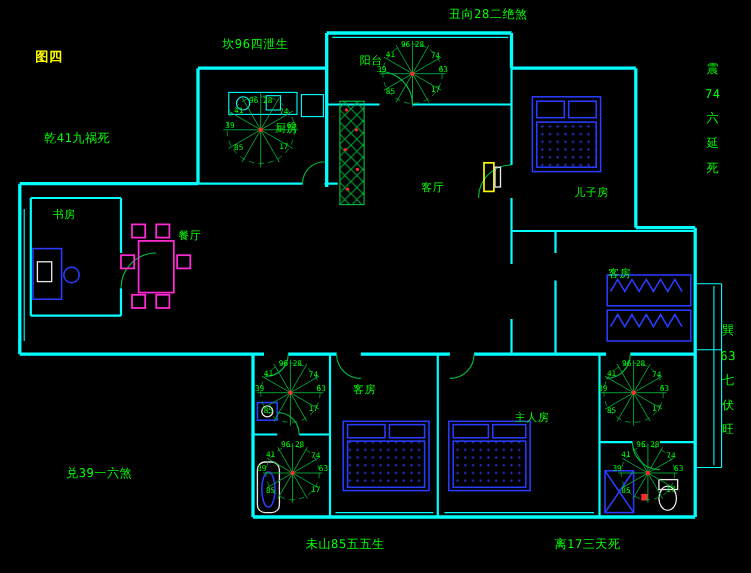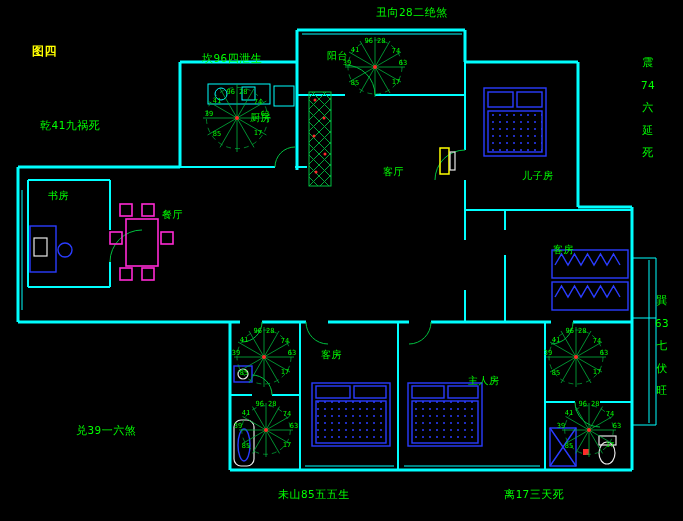--- a/index.html
+++ b/index.html
@@ -243,34 +243,34 @@
         <line x1="589" y1="430" x2="575.5" y2="406.6" stroke="#00b43c" stroke-width="0.8"></line>
         <line x1="589" y1="430" x2="589.0" y2="403.0" stroke="#00b43c" stroke-width="0.8"></line>
         <line x1="589" y1="430" x2="602.5" y2="406.6" stroke="#00b43c" stroke-width="0.8"></line>
         <line x1="589" y1="430" x2="612.4" y2="416.5" stroke="#00b43c" stroke-width="0.8"></line>
         <circle cx="589" cy="430" r="24.3" fill="none" stroke="#00b43c" stroke-width="0.7" stroke-dasharray="5 4"></circle>
         <circle cx="589" cy="430" r="2" fill="#ff2a2a"></circle>
       </g>
     </svg>
 
   <div class="label yellow" style="left:32px;top:44px">图四</div>
-  <div class="label big" style="left:376px;top:6px">丑向28二绝煞</div>
-  <div class="label big" style="left:202px;top:52px">坎96四泄生</div>
+  <div class="label big" style="left:408px;top:6px">丑向28二绝煞</div>
+  <div class="label big" style="left:202px;top:34px">坎96四泄生</div>
   <div class="label big" style="left:40px;top:119px">乾41九祸死</div>
   <div class="label vert" style="left:635px;top:52px">震
 74
 六
 延
 死</div>
   <div class="label vert" style="left:649px;top:290px">巽
 63
 七
 伏
 旺</div>
-  <div class="label big" style="left:76px;top:424px">兑39一六煞</div>
+  <div class="label big" style="left:60px;top:424px">兑39一六煞</div>
   <div class="label big" style="left:278px;top:488px">未山85五五生</div>
   <div class="label big" style="left:504px;top:488px">离17三天死</div>
 
   <div class="label" style="left:48px;top:190px">书房</div>
   <div class="label" style="left:162px;top:209px">餐厅</div>
   <div class="label" style="left:383px;top:166px">客厅</div>
   <div class="label" style="left:327px;top:50px">阳台</div>
   <div class="label" style="left:250px;top:112px">厨房</div>
   <div class="label" style="left:522px;top:170px">儿子房</div>
   <div class="label" style="left:553px;top:244px">客房</div>

